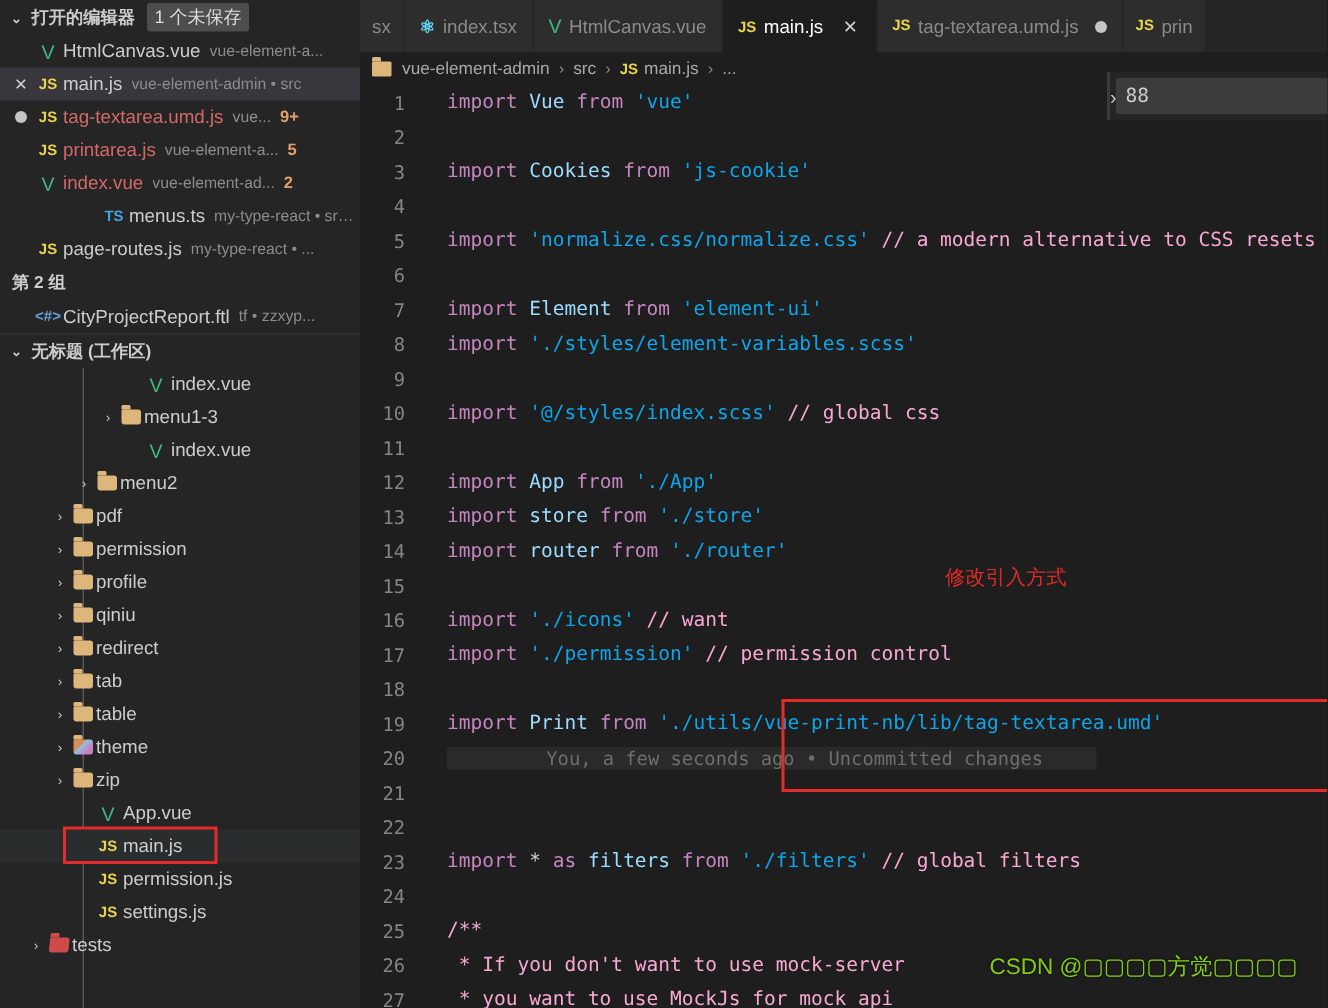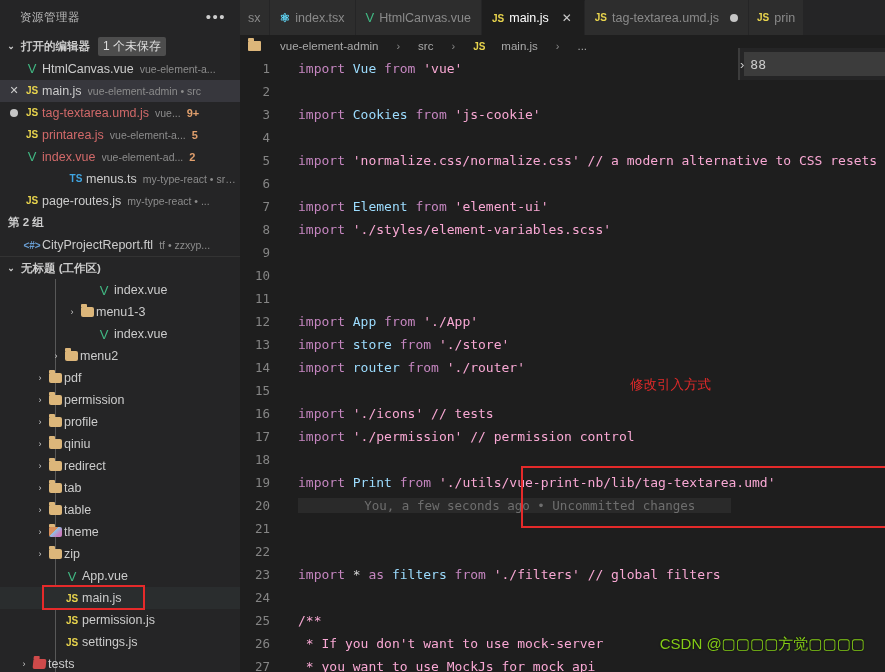--- a/index.html
+++ b/index.html
@@ -186,21 +186,21 @@
     color: #cccccc; width: 14px; text-align: center;
   }
   .tab .tdot {
     margin-left: 6px; width: 8px; height: 8px;
     border-radius: 50%; background: #c5c5c5;
     display: inline-block;
   }
   #breadcrumb {
     height: 22px;
     display: flex; align-items: center;
-    gap: 16px;
+    gap: 4px;
     padding-left: 8px;
     font-size: 11.5px;
     color: #a9a9a9;
     background: #1e1e1e;
     flex: 0 0 22px;
   }
   .bc-sep { color: #8a8a8a; font-size: 11px; margin: 0 2px; }
   .bc-proj-ic {
     width: 13px; height: 10px; background: #dcb67a;
     border-radius: 1px; display: inline-block;
@@ -228,21 +228,21 @@
     align-items: center;
   }
   .gut {
     width: 48px; flex: 0 0 48px;
     text-align: right; padding-right: 18px;
     color: #858585; font-size: 12.5px;
   }
   .ctext { padding-left: 10px; }
   .kw   { color: #c586c0; }
   .id   { color: #9cdcfe; }
-  .str  { color: #f9a8d4; }
+  .str  { color: #0ea5e9; }
   .cmt  { color: #f9a8d4; }
   .pln  { color: #d4d4d4; }
   .fn   { color: #dcdcaa; }
   .cls  { color: #4ec9b0; }
   .blame {
     color: #6e6e6e; font-style: normal;
     background: #2a2a2a; padding: 0 6px;
     font-size: 12.5px;
   }
 
@@ -298,24 +298,20 @@
     text-shadow: 0 0 2px rgba(0,0,0,.7);
   }
 </style>
 </head>
 <body>
 
 <div id="app">
 
   <div id="sidebar">
 
-    <div class="sb-title">
-      <span>资源管理器</span>
-      <span class="dots">•••</span>
-    </div>
 
     <div class="section-head">
       <span class="twisty">⌄</span>
       <span>打开的编辑器</span>
       <span class="badge">1 个未保存</span>
     </div>
     <div id="open-editors-list">
         <div class="ed-row">
           <span class="close-x"></span>
           <span class="ficon vue">V</span>
@@ -567,27 +563,27 @@
       <div id="code-lines">
           <div class="cline"><span class="gut">1</span><span class="ctext"><span class="kw">import</span><span class="pln"> </span><span class="id">Vue</span><span class="pln"> </span><span class="kw">from</span><span class="pln"> </span><span class="str">'vue'</span></span></div>
           <div class="cline"><span class="gut">2</span><span class="ctext"></span></div>
           <div class="cline"><span class="gut">3</span><span class="ctext"><span class="kw">import</span><span class="pln"> </span><span class="id">Cookies</span><span class="pln"> </span><span class="kw">from</span><span class="pln"> </span><span class="str">'js-cookie'</span></span></div>
           <div class="cline"><span class="gut">4</span><span class="ctext"></span></div>
           <div class="cline"><span class="gut">5</span><span class="ctext"><span class="kw">import</span><span class="pln"> </span><span class="str">'normalize.css/normalize.css'</span><span class="pln"> </span><span class="cmt">// a modern alternative to CSS resets</span></span></div>
           <div class="cline"><span class="gut">6</span><span class="ctext"></span></div>
           <div class="cline"><span class="gut">7</span><span class="ctext"><span class="kw">import</span><span class="pln"> </span><span class="id">Element</span><span class="pln"> </span><span class="kw">from</span><span class="pln"> </span><span class="str">'element-ui'</span></span></div>
           <div class="cline"><span class="gut">8</span><span class="ctext"><span class="kw">import</span><span class="pln"> </span><span class="str">'./styles/element-variables.scss'</span></span></div>
           <div class="cline"><span class="gut">9</span><span class="ctext"></span></div>
-          <div class="cline"><span class="gut">10</span></div>
+          <div class="cline"><span class="gut">10</span><span class="ctext"><span class="kw">import</span><span class="pln"> </span><span class="str">'@/styles/index.scss'</span><span class="pln"> </span><span class="cmt">// global css</span></span></div>
           <div class="cline"><span class="gut">11</span><span class="ctext"></span></div>
           <div class="cline"><span class="gut">12</span><span class="ctext"><span class="kw">import</span><span class="pln"> </span><span class="id">App</span><span class="pln"> </span><span class="kw">from</span><span class="pln"> </span><span class="str">'./App'</span></span></div>
           <div class="cline"><span class="gut">13</span><span class="ctext"><span class="kw">import</span><span class="pln"> </span><span class="id">store</span><span class="pln"> </span><span class="kw">from</span><span class="pln"> </span><span class="str">'./store'</span></span></div>
           <div class="cline"><span class="gut">14</span><span class="ctext"><span class="kw">import</span><span class="pln"> </span><span class="id">router</span><span class="pln"> </span><span class="kw">from</span><span class="pln"> </span><span class="str">'./router'</span></span></div>
           <div class="cline"><span class="gut">15</span><span class="ctext"></span></div>
-          <div class="cline"><span class="gut">16</span><span class="ctext"><span class="kw">import</span><span class="pln"> </span><span class="str">'./icons'</span><span class="pln"> </span><span class="cmt">// tests</span></span></div>
+          <div class="cline"><span class="gut">16</span><span class="ctext"><span class="kw">import</span><span class="pln"> </span><span class="str">'./icons'</span><span class="pln"> </span><span class="cmt">// want</span></span></div>
           <div class="cline"><span class="gut">17</span><span class="ctext"><span class="kw">import</span><span class="pln"> </span><span class="str">'./permission'</span><span class="pln"> </span><span class="cmt">// permission control</span></span></div>
           <div class="cline"><span class="gut">18</span></div>
           <div class="cline"><span class="gut">19</span><span class="ctext"><span class="kw">import</span><span class="pln"> </span><span class="id">Print</span><span class="pln"> </span><span class="kw">from</span><span class="pln"> </span><span class="str">'./utils/vue-print-nb/lib/tag-textarea.umd'</span></span></div>
           <div class="cline"><span class="gut">20</span><span class="ctext"><span class="blame">        You, a few seconds ago • Uncommitted changes    </span></span></div>
           <div class="cline"><span class="gut">21</span></div>
           <div class="cline"><span class="gut">22</span><span class="ctext"></span></div>
           <div class="cline"><span class="gut">23</span><span class="ctext"><span class="kw">import</span><span class="pln"> </span><span class="pln">*</span><span class="pln"> </span><span class="kw">as</span><span class="pln"> </span><span class="id">filters</span><span class="pln"> </span><span class="kw">from</span><span class="pln"> </span><span class="str">'./filters'</span><span class="pln"> </span><span class="cmt">// global filters</span></span></div>
           <div class="cline"><span class="gut">24</span><span class="ctext"></span></div>
           <div class="cline"><span class="gut">25</span><span class="ctext"><span class="cmt">/**</span></span></div>
           <div class="cline"><span class="gut">26</span><span class="ctext"><span class="cmt"> * If you don't want to use mock-server</span></span></div>

